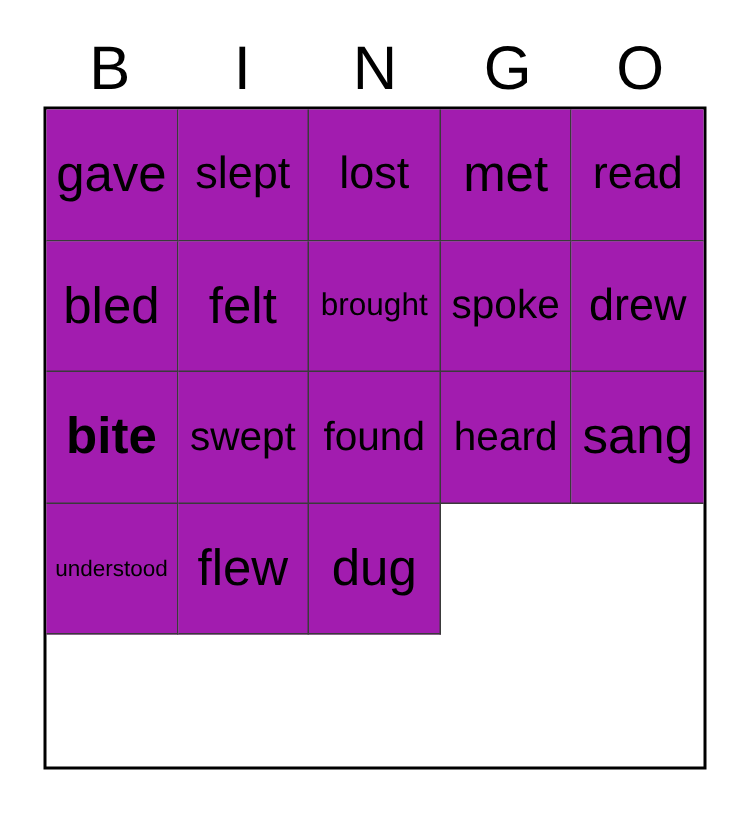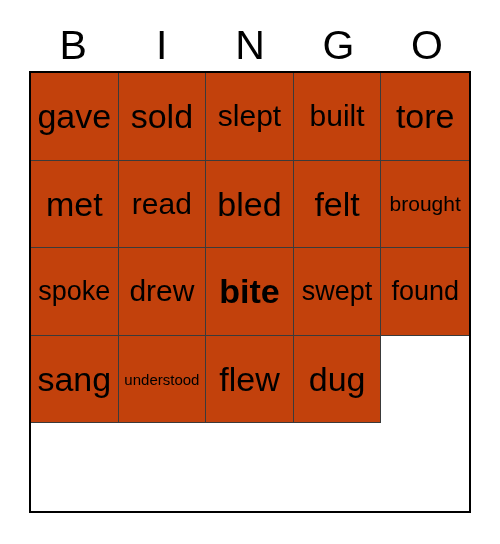--- a/index.html
+++ b/index.html
@@ -61,21 +61,21 @@
 
   .bingo-cell {
     position: relative;
     box-sizing: border-box;
     border-right: 1px solid #3a3a3a;
     border-bottom: 1px solid #3a3a3a;
     display: flex;
     align-items: center;
     justify-content: center;
     overflow: hidden;
-    background: #c2410c;
+    background: #a21caf;
   }
   
   .bingo-cell:nth-child(5n) { border-right: none; }
   .bingo-cell:nth-child(n+21) { border-bottom: none; margin-left: 20px; }
 
   .cell-text {
     display: block;
     text-align: center;
     line-height: 1;
     white-space: nowrap;
@@ -103,30 +103,24 @@
       <div class="header-letter">N</div>
       <div class="header-letter">G</div>
       <div class="header-letter">O</div>
     </div>
 
   <div id="bingo-grid">
       <div class="bingo-cell">
         <span class="cell-text size-xl">gave</span>
       </div>
       <div class="bingo-cell">
-        <span class="cell-text size-xl">sold</span>
-      </div>
-      <div class="bingo-cell">
         <span class="cell-text size-lg">slept</span>
       </div>
       <div class="bingo-cell">
-        <span class="cell-text size-lg">built</span>
-      </div>
-      <div class="bingo-cell">
-        <span class="cell-text size-xl">tore</span>
+        <span class="cell-text size-lg">lost</span>
       </div>
       <div class="bingo-cell">
         <span class="cell-text size-xl">met</span>
       </div>
       <div class="bingo-cell">
         <span class="cell-text size-lg">read</span>
       </div>
       <div class="bingo-cell">
         <span class="cell-text size-xl">bled</span>
       </div>
@@ -145,20 +139,23 @@
       <div class="bingo-cell is-free">
         <span class="cell-text size-xl">bite</span>
       </div>
       <div class="bingo-cell">
         <span class="cell-text size-md">swept</span>
       </div>
       <div class="bingo-cell">
         <span class="cell-text size-md">found</span>
       </div>
       <div class="bingo-cell">
+        <span class="cell-text size-md">heard</span>
+      </div>
+      <div class="bingo-cell">
         <span class="cell-text size-xl">sang</span>
       </div>
       <div class="bingo-cell">
         <span class="cell-text size-xs">understood</span>
       </div>
       <div class="bingo-cell">
         <span class="cell-text size-xl">flew</span>
       </div>
       <div class="bingo-cell">
         <span class="cell-text size-xl">dug</span>

